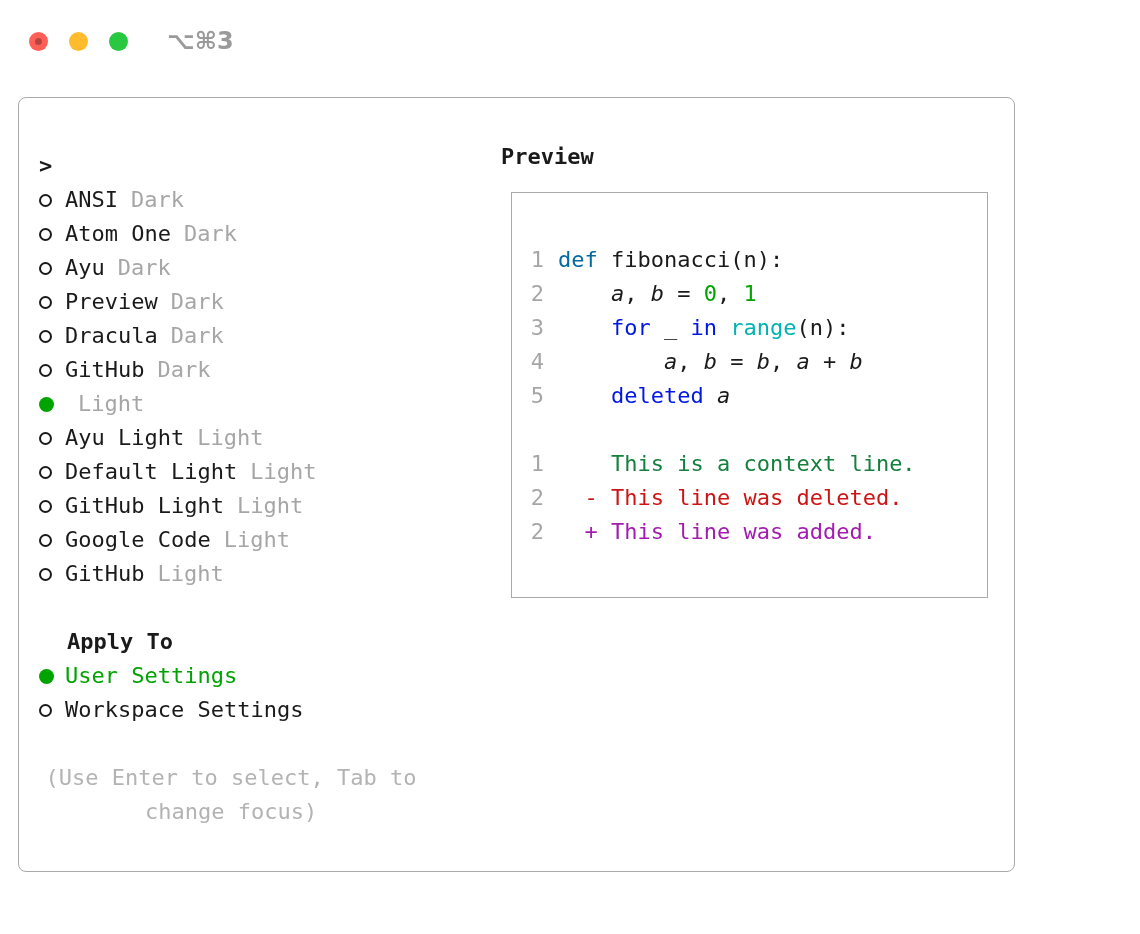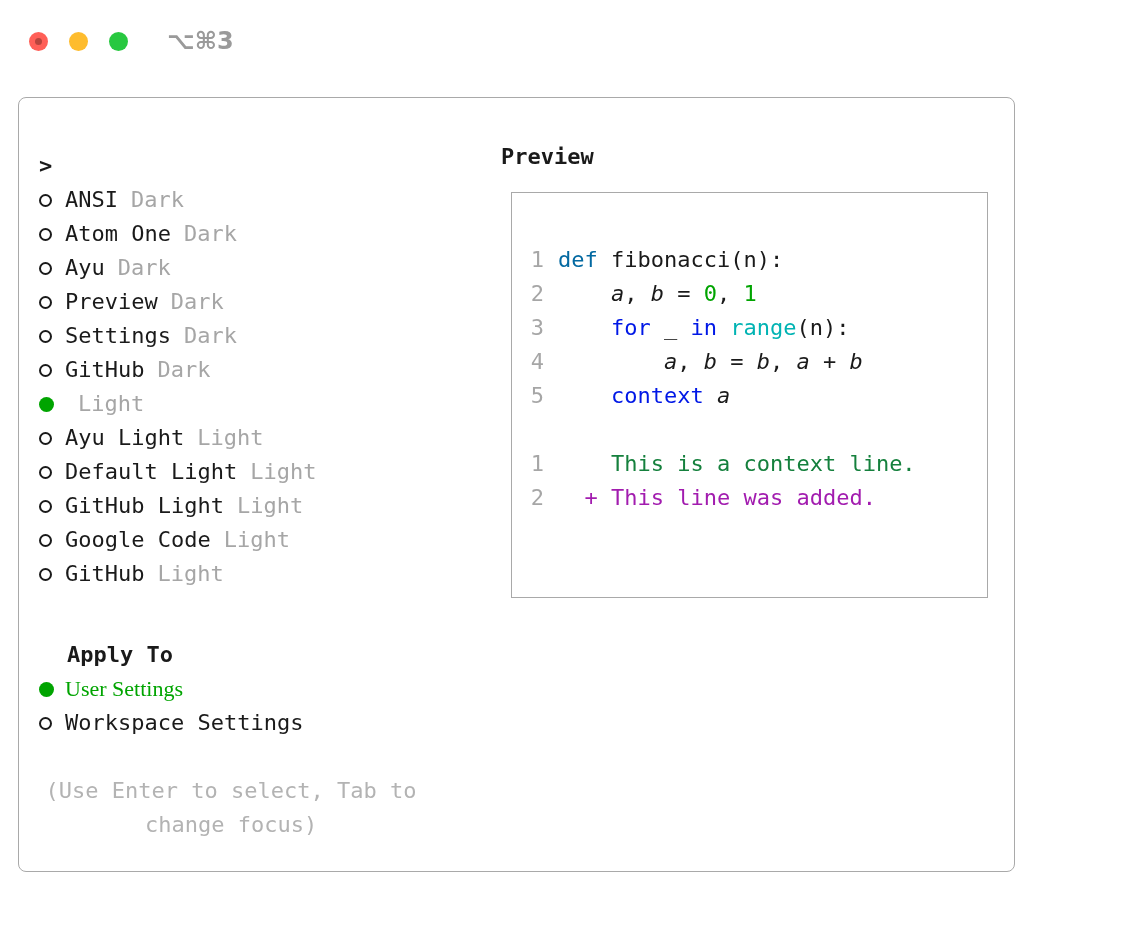--- a/index.html
+++ b/index.html
@@ -45,21 +45,21 @@
   .prefix { display: inline-block; width: 28px; }
 
   .radio {
     display: inline-block; width: 13px; height: 13px;
     border: 2px solid #1a1a1a; border-radius: 50%;
     margin-right: 13px; flex: none;
   }
   .radio.sel { width: 15px; height: 15px; border: none; margin-right: 11px; }
   .variant { color: #a6a6a6; margin-left: 13px; }
 
-  .apply-title { font-weight: bold; padding-left: 28px; height: 34px; line-height: 34px; margin-top: 13px; }
+  .apply-title { font-weight: bold; padding-left: 28px; height: 34px; line-height: 34px; }
 
   .help {
     margin-top: 0; width: 29ch; color: #b3b3b3;
     line-height: 34px; white-space: normal; text-align: center;
   }
 
   
   .preview-title { font-weight: bold; height: 34px; line-height: 34px; }
   .preview-box {
     margin-top: 18px; margin-left: 10px;
@@ -86,50 +86,51 @@
 
   <div class="left-col">
     <div class="row title-row">
       <span class="prefix">&gt;</span>
     </div>
     <div id="theme-list">
         <div class="row"><span class="radio"></span><span class="name">ANSI</span><span class="variant">Dark</span></div>
         <div class="row"><span class="radio"></span><span class="name">Atom One</span><span class="variant">Dark</span></div>
         <div class="row"><span class="radio"></span><span class="name">Ayu</span><span class="variant">Dark</span></div>
         <div class="row"><span class="radio"></span><span class="name">Preview</span><span class="variant">Dark</span></div>
-        <div class="row"><span class="radio"></span><span class="name">Settings</span><span class="variant">Dark</span></div>
+        <div class="row"><span class="radio"></span><span class="name">Dracula</span><span class="variant">Dark</span></div>
         <div class="row"><span class="radio"></span><span class="name">GitHub</span><span class="variant">Dark</span></div>
         <div class="row"><span class="radio sel" style="background: rgb(0, 164, 0);"></span><span class="variant">Light</span></div>
         <div class="row"><span class="radio"></span><span class="name">Ayu Light</span><span class="variant">Light</span></div>
         <div class="row"><span class="radio"></span><span class="name">Default Light</span><span class="variant">Light</span></div>
         <div class="row"><span class="radio"></span><span class="name">GitHub Light</span><span class="variant">Light</span></div>
         <div class="row"><span class="radio"></span><span class="name">Google Code</span><span class="variant">Light</span></div>
         <div class="row"><span class="radio"></span><span class="name">GitHub</span><span class="variant">Light</span></div>
       </div>
     <div class="spacer"></div>
     <div class="apply-title">Apply To</div>
     <div id="apply-list">
-        <div class="row"><span class="radio sel" style="background: rgb(0, 164, 0);"></span><span class="name" style="color: rgb(0, 164, 0); font-family: Liberation Serif, serif;">User Settings</span></div>
+        <div class="row"><span class="radio sel" style="background: rgb(0, 164, 0);"></span><span class="name" style="color: rgb(0, 164, 0);">User Settings</span></div>
         <div class="row"><span class="radio"></span><span class="name">Workspace Settings</span></div>
       </div>
     <div class="spacer"></div>
     <div class="help">(Use Enter to select, Tab to change focus)</div>
   </div>
 
   <div class="right-col">
     <div class="preview-title">Preview</div>
     <div class="preview-box">
       <div id="code-lines">
           <div class="crow"><span class="ln">1</span><span class="tok tok-keyword" style="color: #0369a1; text-align: right;">def</span><span class="tok tok-plain"> fibonacci(n):</span></div>
           <div class="crow"><span class="ln">2</span><span class="tok tok-plain">    </span><span class="tok tok-variable">a</span><span class="tok tok-plain">, </span><span class="tok tok-variable">b</span><span class="tok tok-plain"> = </span><span class="tok tok-number" style="color: rgb(0, 164, 0);">0</span><span class="tok tok-plain">, </span><span class="tok tok-number" style="color: rgb(0, 164, 0);">1</span></div>
           <div class="crow"><span class="ln">3</span><span class="tok tok-plain">    </span><span class="tok tok-keyword" style="color: rgb(0, 24, 230);">for</span><span class="tok tok-plain"> _ </span><span class="tok tok-keyword" style="color: rgb(0, 24, 230);">in</span><span class="tok tok-plain"> </span><span class="tok tok-builtin" style="color: rgb(0, 179, 179);">range</span><span class="tok tok-plain">(n):</span></div>
           <div class="crow"><span class="ln">4</span><span class="tok tok-plain">        </span><span class="tok tok-variable">a</span><span class="tok tok-plain">, </span><span class="tok tok-variable">b</span><span class="tok tok-plain"> = </span><span class="tok tok-variable">b</span><span class="tok tok-plain">, </span><span class="tok tok-variable">a</span><span class="tok tok-plain"> + </span><span class="tok tok-variable">b</span></div>
-          <div class="crow"><span class="ln">5</span><span class="tok tok-plain">    </span><span class="tok tok-keyword" style="color: rgb(0, 24, 230);">context</span><span class="tok tok-plain"> </span><span class="tok tok-variable">a</span></div>
+          <div class="crow"><span class="ln">5</span><span class="tok tok-plain">    </span><span class="tok tok-keyword" style="color: rgb(0, 24, 230);">deleted</span><span class="tok tok-plain"> </span><span class="tok tok-variable">a</span></div>
         </div>
       <div class="spacer"></div>
       <div id="diff-lines">
           <div class="crow"><span class="ln">1</span><span class="difftext" style="color: #15803d; margin-top: 16px;">    This is a context line.</span></div>
+          <div class="crow"><span class="ln">2</span><span class="difftext" style="color: rgb(204, 20, 20);">  - This line was deleted.</span></div>
           <div class="crow"><span class="ln">2</span><span class="difftext" style="color: #a21caf;">  + This line was added.</span></div>
         </div>
     </div>
   </div>
 
 </div>
 
 </body></html>

